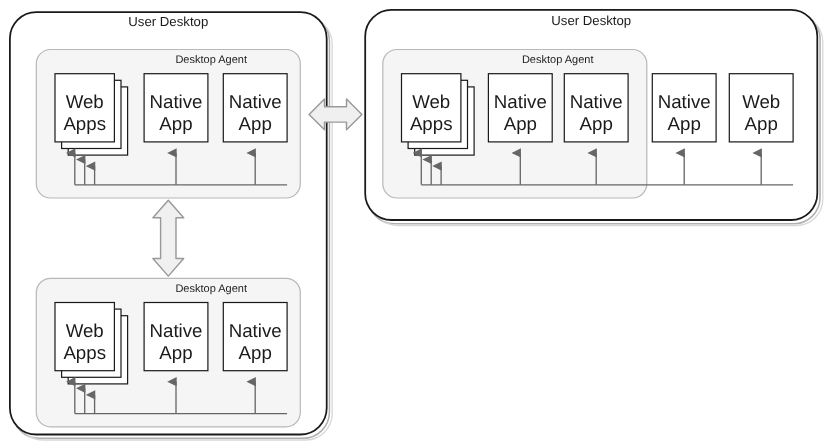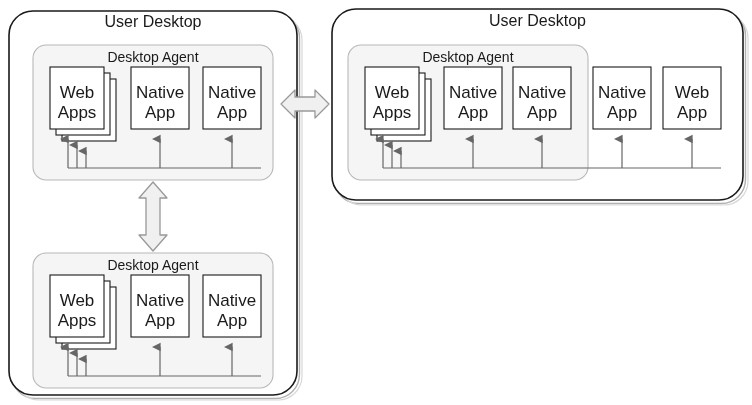--- a/index.html
+++ b/index.html
@@ -20,22 +20,22 @@
   .lbl{
     position:absolute;
     text-align:center;
     color:#1a1a1a;
     font-family:"Liberation Sans", sans-serif;
     white-space:pre-line;
     line-height:1.18;
     pointer-events:none;
     user-select:none;
   }
-  .lbl-desktop{ font-size:16px; }
-  .lbl-agent  { font-size:14px; }
+  .lbl-desktop{ font-size:12px; }
+  .lbl-agent  { font-size:10px;margin-left:39px; }
   .lbl-app    { font-size:17px; }
 </style>
 </head>
 <body>
 
 <div id="stage">
 
   <svg width="752" height="405" viewBox="0 0 752 405" xmlns="http://www.w3.org/2000/svg">
 
     <defs>

